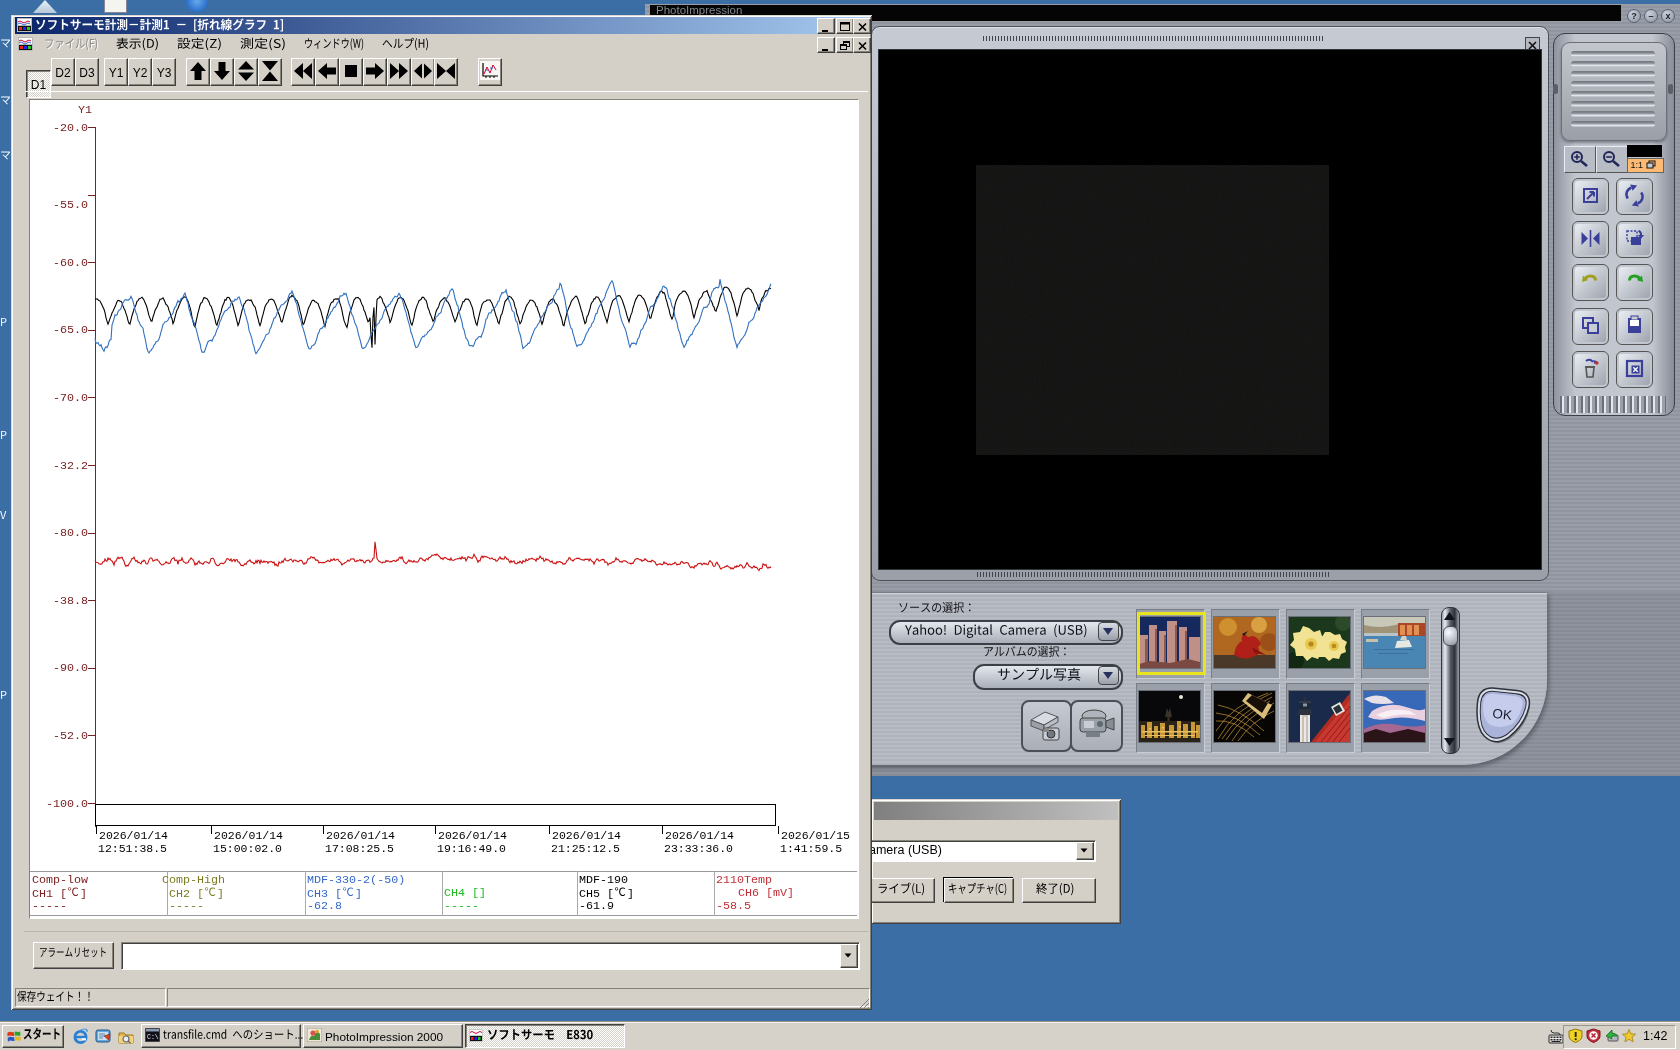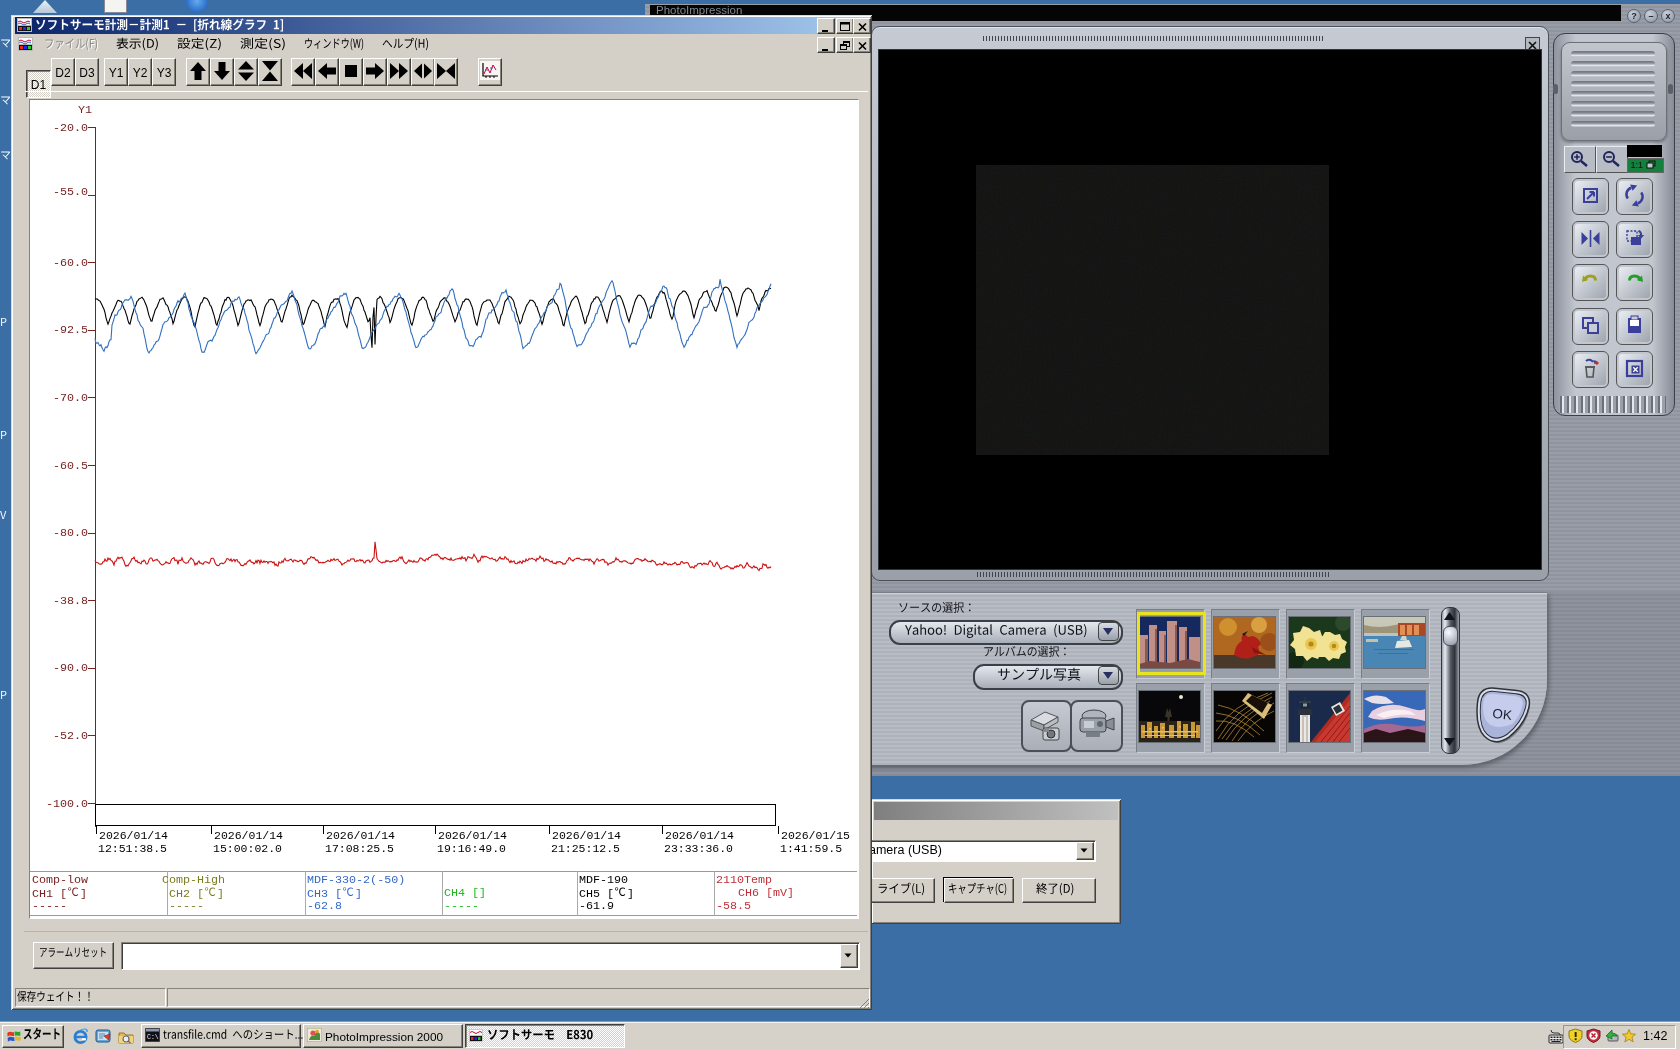--- a/index.html
+++ b/index.html
@@ -94,21 +94,21 @@
       <circle cx="11" cy="10" r="5" fill="none" stroke="#20255a" stroke-width="2"></circle>
       <path d="M15 14 l6 5" stroke="#20255a" stroke-width="2.4"></path>
       <path d="M8.2 10 h5.6 M11 7.2 v5.6" stroke="#20255a" stroke-width="1.6"></path>
     </svg></div>
 <div class="ab pbtn" style="left:1596px;top:146px;width:30px;height:25px"><svg width="28" height="24">
       <circle cx="11" cy="10" r="5" fill="none" stroke="#20255a" stroke-width="2"></circle>
       <path d="M15 14 l6 5" stroke="#20255a" stroke-width="2.4"></path>
       <path d="M8.2 10 h5.6" stroke="#20255a" stroke-width="1.6"></path>
     </svg></div>
 <div class="ab" style="left:1627px;top:145px;width:35px;height:12px;background:#000"></div>
-<div class="ab" style="left:1627px;top:158px;width:35px;height:13px;background:#15803d;border:1px solid #666;font:9px 'Liberation Sans';color:#111;line-height:12px">&nbsp;1:1 <svg width="10" height="9" style="vertical-align:-1px">
+<div class="ab" style="left:1627px;top:158px;width:35px;height:13px;background:#fdba74;border:1px solid #666;font:9px 'Liberation Sans';color:#111;line-height:12px">&nbsp;1:1 <svg width="10" height="9" style="vertical-align:-1px">
       <rect x="3" y="1" width="6" height="5" fill="none" stroke="#111"></rect>
       <rect x="1" y="3" width="6" height="5" fill="#c4c8d0" stroke="#111"></rect>
     </svg></div>
 <div class="ab gbtn" style="left:1572px;top:178px"><svg width="27" height="27" viewBox="0 0 27 27">
       <rect x="7" y="7" width="13" height="13" fill="none" stroke="#3a3f99" stroke-width="2"></rect>
       <path d="M10 17 L17 10 M17 10 h-4.5 M17 10 v4.5" stroke="#3a3f99" stroke-width="2" fill="none"></path>
     </svg></div>
 <div class="ab gbtn" style="left:1616px;top:178px"><svg width="27" height="27" viewBox="0 0 27 27">
       <path d="M6.8 16.5 a7 7 0 0 1 3.5 -10.8" fill="none" stroke="#3a3f99" stroke-width="2.5"></path>
       <path d="M9.2 2.6 l7 0.8 -4.6 5.4 z" fill="#3a3f99"></path>
@@ -626,29 +626,29 @@
       <path d="M3 2 V15 H18" stroke="#000" fill="none" stroke-width="1.2"></path>
       <path d="M4 13 L7 6 L10 12 L13 4 L16 9" stroke="#c03" fill="none"></path>
       <path d="M5 9 h3 M10 7 h3" stroke="#36c"></path>
       <path d="M6 15 v2 M10 15 v2 M14 15 v2" stroke="#000"></path>
     </svg></div>
 <div class="ab" style="left:25px;top:91px;width:843px;height:1px;background:#fff"></div>
 <div class="ab" style="left:29px;top:99px;width:828px;height:818px;background:#fff;border:1px solid;border-color:#868378 #fff #fff #868378"></div>
 <div class="ab" style="left:78px;top:103px;font:11.7px 'Liberation Mono';color:#722;white-space:pre">Y1</div>
 <div class="ab" style="left:52.9px;top:120.5px;font:11.7px 'Liberation Mono';color:#722;white-space:pre">-20.0</div>
 <div class="ab" style="left:88px;top:127px;width:7px;height:1px;background:#722"></div>
-<div class="ab" style="left:52.9px;top:185px;font:11.7px 'Liberation Mono';color:#722;white-space:pre">-55.0</div>
+<div class="ab" style="left:52.9px;top:198px;font:11.7px 'Liberation Mono';color:#722;white-space:pre">-55.0</div>
 <div class="ab" style="left:88px;top:194.6px;width:7px;height:1px;background:#722"></div>
 <div class="ab" style="left:52.9px;top:255.7px;font:11.7px 'Liberation Mono';color:#722;white-space:pre">-60.0</div>
 <div class="ab" style="left:88px;top:262.2px;width:7px;height:1px;background:#722"></div>
-<div class="ab" style="left:52.9px;top:323.3px;font:11.7px 'Liberation Mono';color:#722;white-space:pre">-92.5</div>
+<div class="ab" style="left:52.9px;top:323.3px;font:11.7px 'Liberation Mono';color:#722;white-space:pre">-65.0</div>
 <div class="ab" style="left:88px;top:329.8px;width:7px;height:1px;background:#722"></div>
 <div class="ab" style="left:52.9px;top:390.9px;font:11.7px 'Liberation Mono';color:#722;white-space:pre">-70.0</div>
 <div class="ab" style="left:88px;top:397.4px;width:7px;height:1px;background:#722"></div>
-<div class="ab" style="left:52.9px;top:458.5px;font:11.7px 'Liberation Mono';color:#722;white-space:pre">-60.5</div>
+<div class="ab" style="left:52.9px;top:458.5px;font:11.7px 'Liberation Mono';color:#722;white-space:pre">-32.2</div>
 <div class="ab" style="left:88px;top:465px;width:7px;height:1px;background:#722"></div>
 <div class="ab" style="left:52.9px;top:526.1px;font:11.7px 'Liberation Mono';color:#722;white-space:pre">-80.0</div>
 <div class="ab" style="left:88px;top:532.6px;width:7px;height:1px;background:#722"></div>
 <div class="ab" style="left:52.9px;top:593.7px;font:11.7px 'Liberation Mono';color:#722;white-space:pre">-38.8</div>
 <div class="ab" style="left:88px;top:600.2px;width:7px;height:1px;background:#722"></div>
 <div class="ab" style="left:52.9px;top:661.3px;font:11.7px 'Liberation Mono';color:#722;white-space:pre">-90.0</div>
 <div class="ab" style="left:88px;top:667.8px;width:7px;height:1px;background:#722"></div>
 <div class="ab" style="left:52.9px;top:728.9px;font:11.7px 'Liberation Mono';color:#722;white-space:pre">-52.0</div>
 <div class="ab" style="left:88px;top:735.4px;width:7px;height:1px;background:#722"></div>
 <div class="ab" style="left:45.88px;top:796.5px;font:11.7px 'Liberation Mono';color:#722;white-space:pre">-100.0</div>

